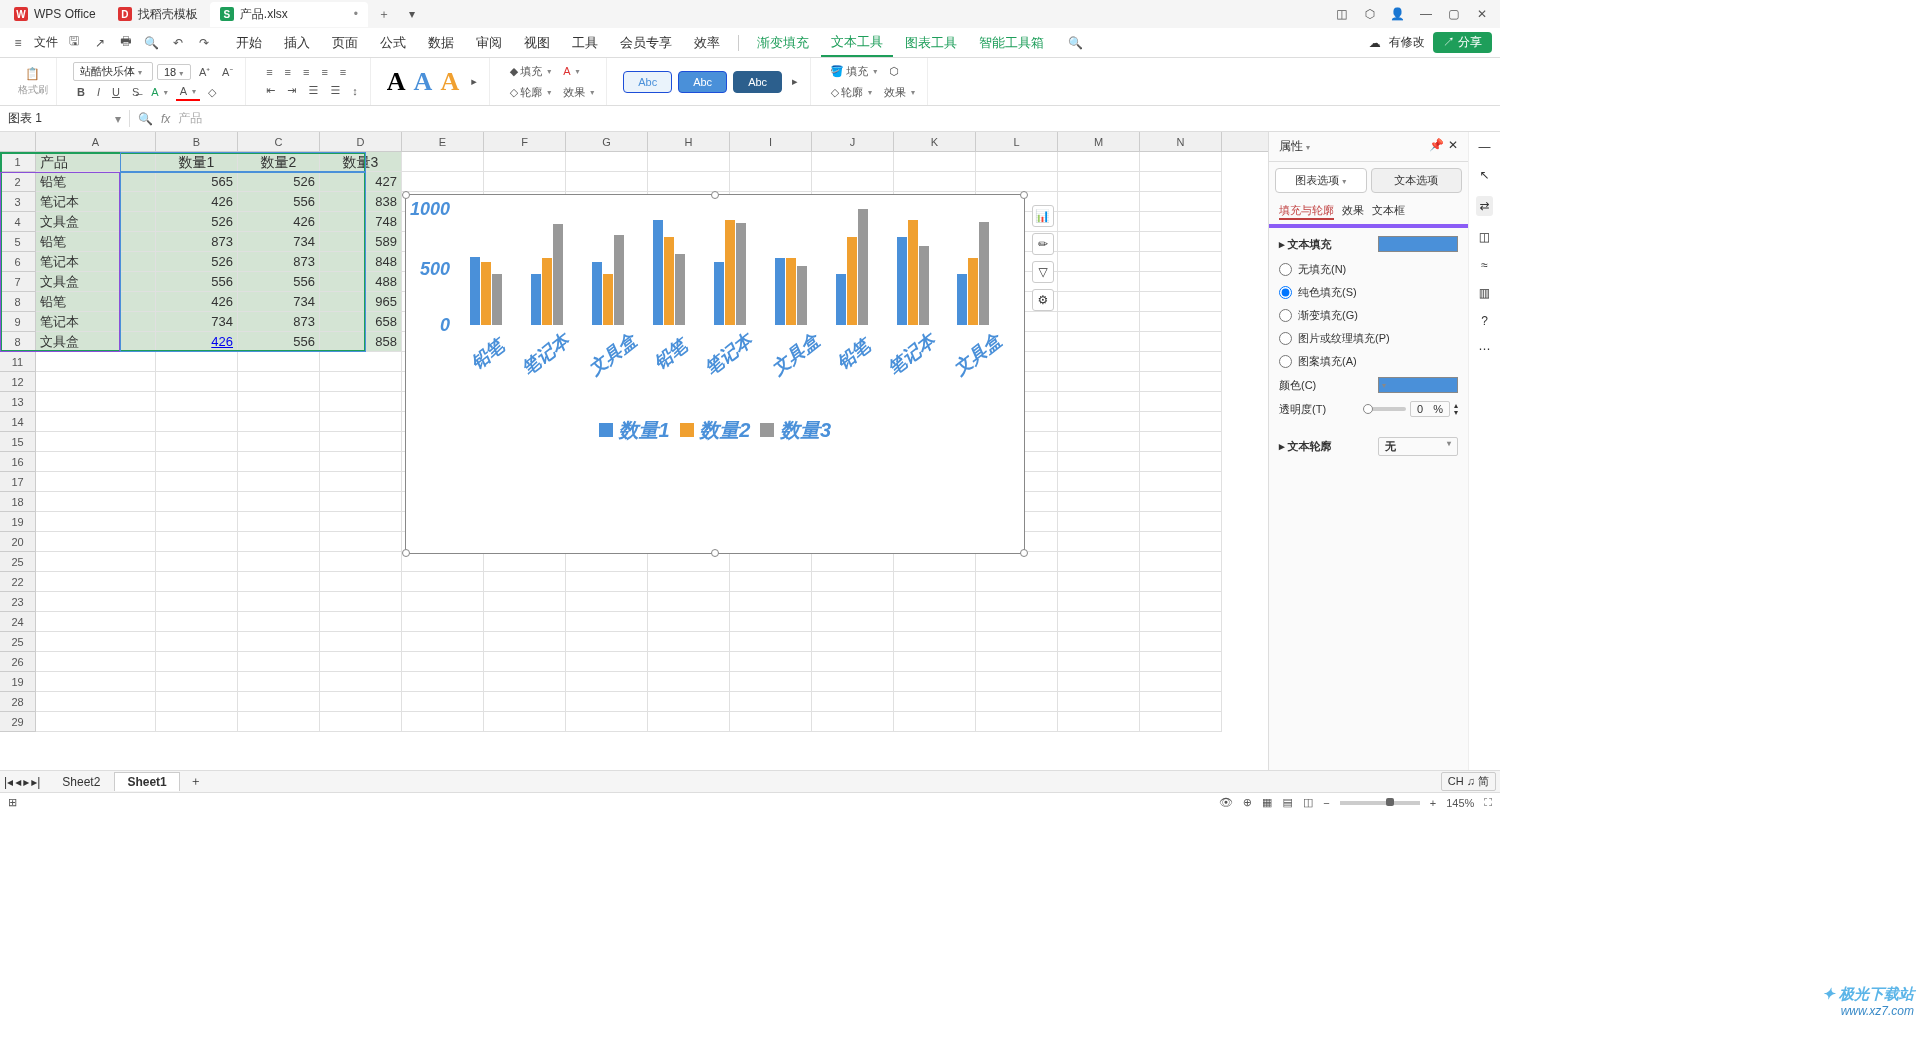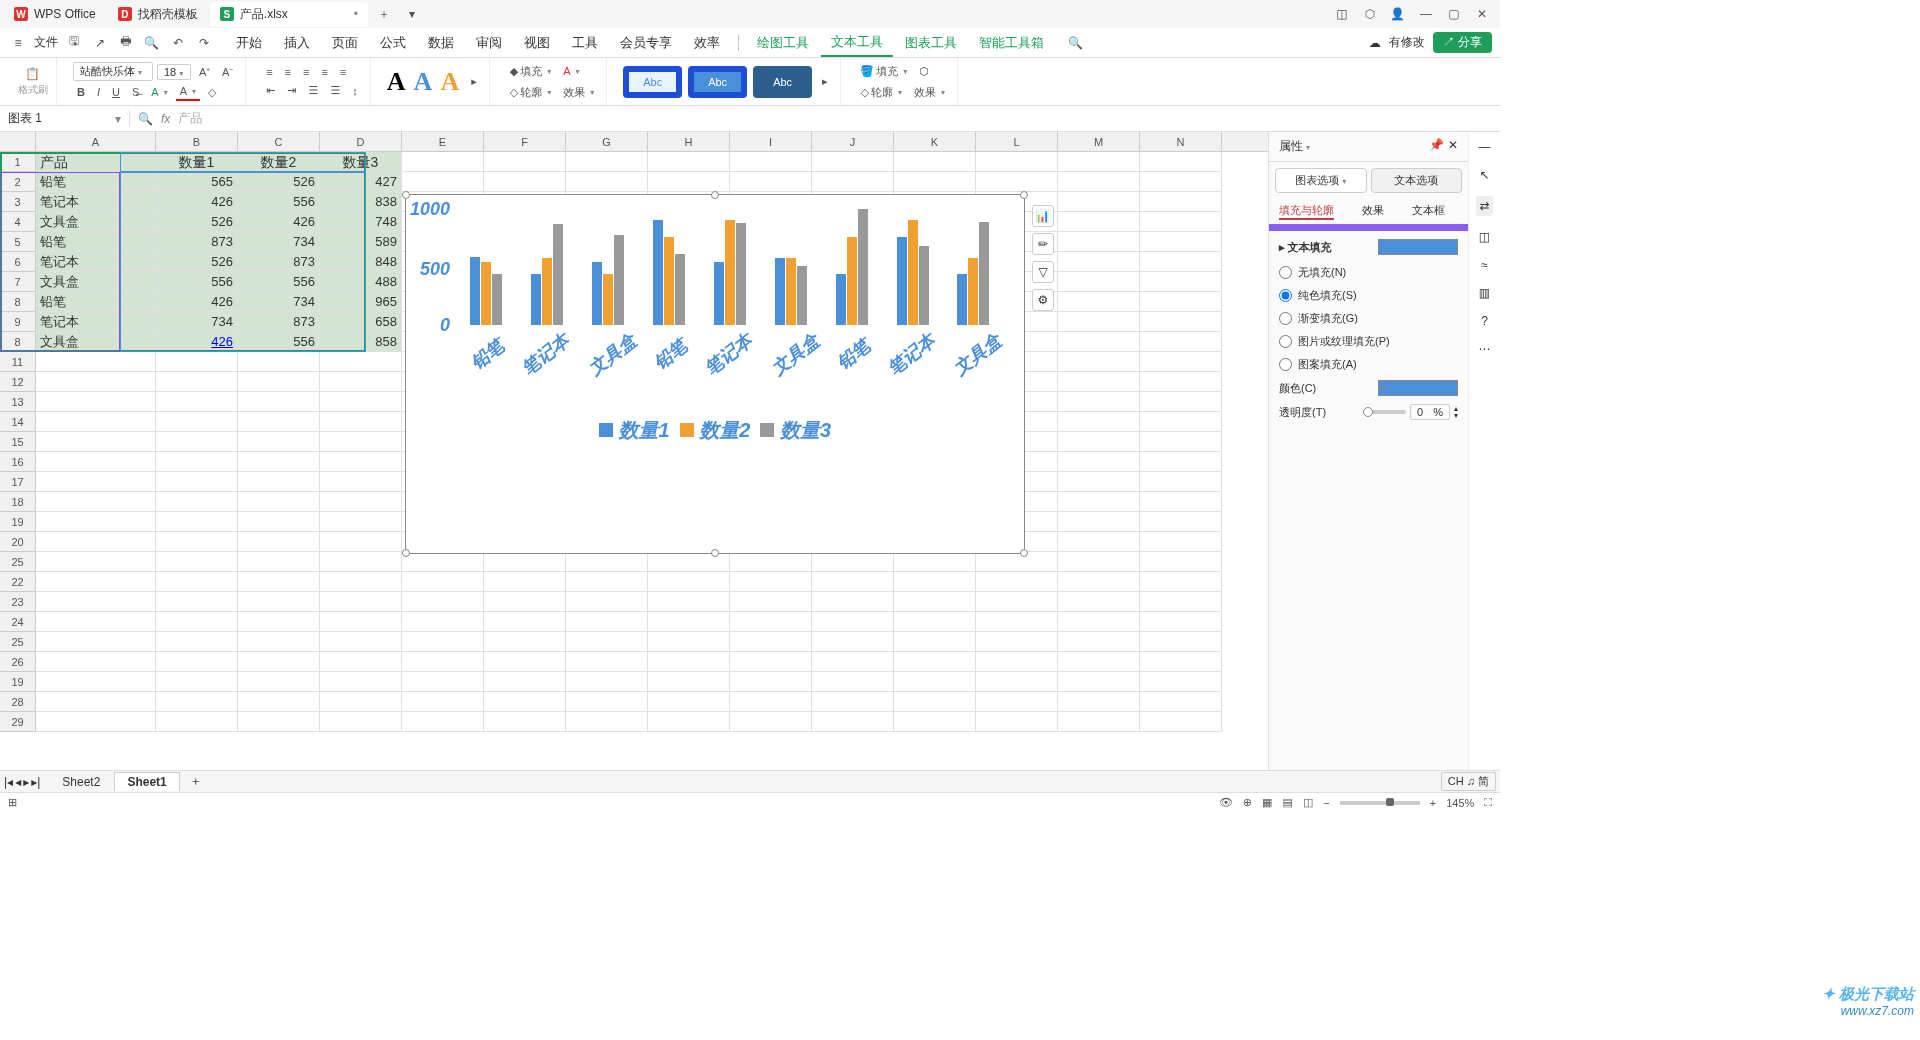--- a/index.html
+++ b/index.html
@@ -24,21 +24,21 @@
 .menu-right { margin-left: auto; display: flex; align-items: center; gap: 8px; }
 .share-btn { background: #1e9e5a; color: #fff; padding: 2px 10px; border-radius: 4px; font-size: 12px; }
 
 
 .ribbon { height: 48px; display: flex; align-items: center; border-bottom: 1px solid #ddd; padding: 0 10px; gap: 8px; }
 .ribbon-group { display: flex; flex-direction: column; gap: 2px; padding: 0 8px; border-right: 1px solid #eee; height: 100%; justify-content: center; }
 .ribbon-row { display: flex; align-items: center; gap: 4px; }
 .ribbon-btn { padding: 2px 4px; display: flex; align-items: center; gap: 2px; font-size: 11px; color: #555; }
 .ribbon-sel { border: 1px solid #ccc; padding: 1px 6px; font-size: 11px; border-radius: 2px; }
 .big-A { font-size: 26px; font-weight: bold; font-family: "KaiTi", serif; }
-.abc-btn { border: 6px solid #1d4ed8; background: #eaf3fb; padding: 4px 14px; border-radius: 4px; font-size: 11px; color: #4a90d9; text-align: center; }
+.abc-btn { border: 1px solid #1d4ed8; background: #eaf3fb; padding: 4px 14px; border-radius: 4px; font-size: 11px; color: #4a90d9; text-align: center; }
 .abc-btn.filled { background: #4a90d9; color: #fff; }
 .abc-btn.dark { background: #2c5f8d; color: #fff; border-color: #2c5f8d; }
 
 
 .formula-bar { height: 26px; display: flex; align-items: center; border-bottom: 1px solid #ddd; }
 .name-box { width: 130px; border-right: 1px solid #ddd; padding: 0 8px; display: flex; align-items: center; justify-content: space-between; }
 .fx-area { flex: 1; padding: 0 8px; display: flex; align-items: center; gap: 8px; }
 
 
 .main { display: flex; height: calc(100% - 28px - 30px - 48px - 26px - 22px - 20px); }
@@ -77,21 +77,21 @@
 .legend { display: flex; justify-content: center; gap: 10px; margin-top: 48px; font-size: 20px; font-weight: bold; color: #4a90d9; font-style: italic; }
 .leg-box { width: 14px; height: 14px; display: inline-block; }
 .chart-side-btns { position: absolute; right: -30px; top: 10px; display: flex; flex-direction: column; gap: 6px; }
 .chart-side-btn { width: 22px; height: 22px; border: 1px solid #ccc; border-radius: 3px; background: #fff; display: flex; align-items: center; justify-content: center; font-size: 12px; }
 
 
 .props-hdr { padding: 6px 10px; border-bottom: 1px solid #ddd; display: flex; justify-content: space-between; font-size: 12px; }
 .props-tabs { display: flex; margin: 6px; gap: 4px; }
 .props-tab { flex: 1; padding: 4px; text-align: center; border: 1px solid #ccc; border-radius: 4px; font-size: 11px; background: #fff; }
 .props-tab.active { background: #f0f0f0; }
-.props-subtabs { display: flex; gap: 28px; padding: 4px 10px; border-bottom: 7px solid #8b5cf6; font-size: 11px; }
+.props-subtabs { display: flex; gap: 8px; padding: 4px 10px; border-bottom: 4px solid #8b5cf6; font-size: 11px; }
 .props-subtab.active { color: #c04040; border-bottom: 2px solid #c04040; }
 .props-section { padding: 8px 10px; font-size: 11px; }
 .props-section-hdr { font-weight: bold; margin-bottom: 6px; display: flex; justify-content: space-between; align-items: center; }
 .color-swatch { width: 80px; height: 16px; background: #4a90d9; border: 1px solid #888; }
 .radio-row { display: flex; align-items: center; gap: 6px; padding: 4px 0; }
 .radio-row input { margin: 0; }
 .prop-row { display: flex; justify-content: space-between; align-items: center; padding: 4px 0; }
 .prop-sel { border: 1px solid #ccc; padding: 1px 6px; border-radius: 2px; width: 80px; display: flex; justify-content: space-between; font-size: 11px; }
 
 
@@ -149,21 +149,21 @@
       <span class="menu-item">插入</span>
       <span class="menu-item">页面</span>
       <span class="menu-item">公式</span>
       <span class="menu-item">数据</span>
       <span class="menu-item">审阅</span>
       <span class="menu-item">视图</span>
       <span class="menu-item">工具</span>
       <span class="menu-item">会员专享</span>
       <span class="menu-item">效率</span>
       <span style="width: 1px; height: 16px; background: rgb(204, 204, 204); margin: 0px 6px;"></span>
-      <span class="menu-item green">绘图工具</span>
+      <span class="menu-item green">渐变填充</span>
       <span class="menu-item green active">文本工具</span>
       <span class="menu-item green">图表工具</span>
       <span class="menu-item green">智能工具箱</span>
     </div>
   <div class="small-btn" style="margin-left:12px">🔍</div>
   <div class="menu-right">
     <span>☁</span>
     <span>有修改</span>
     <span class="share-btn">↗ <span>分享</span></span>
   </div>
@@ -924,20 +924,28 @@
               <span style="position:absolute;left:-3px;top:-3px;width:10px;height:10px;background:#fff;border:1px solid #888;border-radius:50%"></span>
             </span>
           <span class="prop-sel" style="width:40px">
               <span>0</span>
               <span>%</span>
             </span>
           <span style="font-size:8px;line-height:7px">▴<br>▾</span>
         </span>
       </div>
     </div>
+    <div class="props-section">
+      <div class="props-section-hdr">
+        <span>▸ <span>文本轮廓</span></span>
+        <span class="prop-sel dropdown-arrow">
+            <span>无</span>
+          </span>
+      </div>
+    </div>
   </div>
 
   <div class="side-icons">
     <span>—</span>
     <span>↖</span>
     <span style="background:#eee;padding:3px;border-radius:3px">⇄</span>
     <span>◫</span>
     <span>≈</span>
     <span>▥</span>
     <span>?</span>

